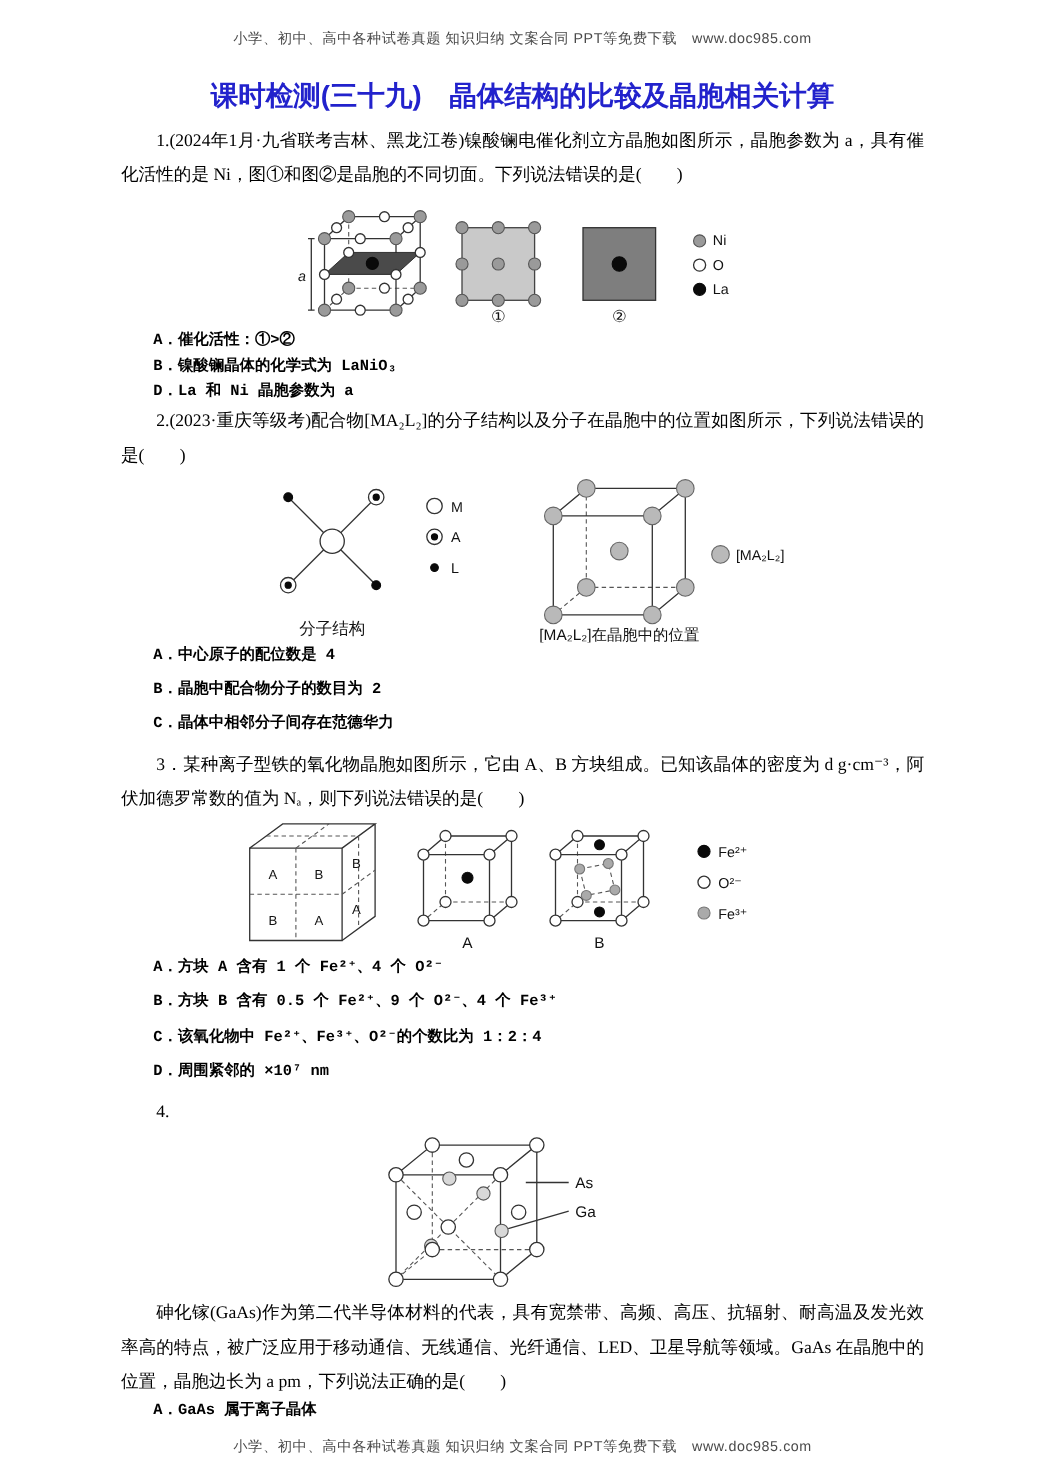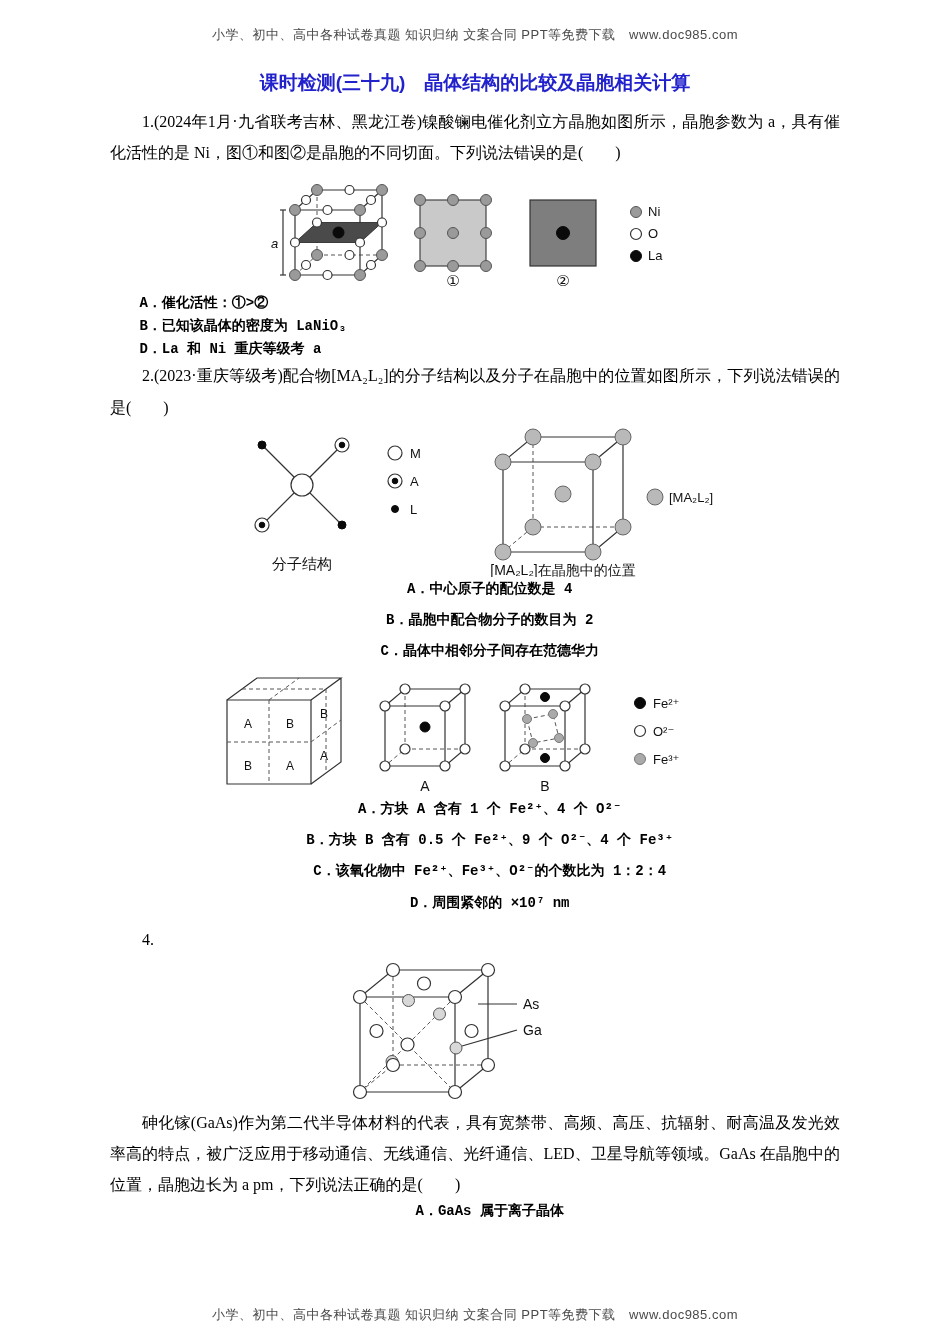--- a/index.html
+++ b/index.html
@@ -11,33 +11,33 @@
     font-family:"Liberation Serif","DejaVu Serif",serif;
     color:#000; font-size:16px;
   }
   .doc-header, .doc-footer {
     text-align:center; font-size:13px; color:#4a4a4a;
     font-family:"Liberation Sans","DejaVu Sans",sans-serif;
     letter-spacing:0.5px;
   }
   .doc-footer { position:absolute; left:0; right:0; bottom:26px; }
   .doc-title {
-    text-align:center; font-weight:bold; font-size:19px;
+    text-align:center; font-weight:bold; font-size:25px;
     margin:26px 0 10px 0; color:#2222cc;
     font-family:"Liberation Sans","DejaVu Sans",sans-serif;
   }
   .stem { margin:0; line-height:1.95; text-indent:2em; text-align:justify; }
   .qnum { margin:0; line-height:1.95; text-indent:2em; }
   .fig { display:flex; justify-content:center; margin:2px 0; }
   .opt {
     margin:0; padding-left:2.1em; font-weight:bold; font-size:14px;
     font-family:Liberation Mono, monospace;
   }
   .opts-tight .opt { line-height:1.62; }
-  .opts-loose .opt { line-height:1.45; margin-bottom:11px;text-align:center; }
+  .opts-loose .opt { line-height:1.45; margin-bottom:11px; }
   svg text { font-family:"Liberation Sans","DejaVu Sans",sans-serif; fill:#111; }
   .atom-white { fill:#ffffff; stroke:#333; stroke-width:1.2; }
   .atom-gray  { fill:#9a9a9a; stroke:#555; stroke-width:1; }
   .atom-lgray { fill:#b9b9b9; stroke:#666; stroke-width:1; }
   .atom-black { fill:#0a0a0a; stroke:#0a0a0a; }
   .edge { stroke:#333; stroke-width:1.2; fill:none; }
   .edge-dash { stroke:#555; stroke-width:1; fill:none; stroke-dasharray:4 3; }
 </style>
 </head>
 <body>
@@ -115,22 +115,22 @@
           <circle class="atom-white" cx="8" cy="64" r="5.5"></circle>
           <text x="20" y="68" font-size="13">O</text>
           <circle class="atom-black" cx="8" cy="86" r="5.5"></circle>
           <text x="20" y="90" font-size="13">La</text>
         </g>
       </svg>
     </div>
 
     <div class="opts-tight">
       <p class="opt">A．催化活性：①&gt;②</p>
-      <p class="opt">B．已知该晶体的密度为 LaNiO₃</p>
-      <p class="opt">D．La 和 Ni 重庆等级考 a</p>
+      <p class="opt">B．镍酸镧晶体的化学式为 LaNiO₃</p>
+      <p class="opt">D．La 和 Ni 晶胞参数为 a</p>
     </div>
   </div>
 
   <div>
     <p class="stem">2.(2023·重庆等级考)配合物[MA₂L₂]的分子结构以及分子在晶胞中的位置如图所示，下列说法错误的是(　　)</p>
 
     <div class="fig">
       <svg width="520" height="152" viewBox="0 0 520 152">
 
         <g transform="translate(25,8)">
@@ -188,20 +188,21 @@
     </div>
 
     <div class="opts-loose">
       <p class="opt">A．中心原子的配位数是 4</p>
       <p class="opt">B．晶胞中配合物分子的数目为 2</p>
       <p class="opt">C．晶体中相邻分子间存在范德华力</p>
     </div>
   </div>
 
   <div>
+    <p class="stem">3．某种离子型铁的氧化物晶胞如图所示，它由 A、B 方块组成。已知该晶体的密度为 d g·cm⁻³，阿伏加德罗常数的值为 Nₐ，则下列说法错误的是(　　)</p>
 
     <div class="fig">
       <svg width="520" height="124" viewBox="0 0 520 124">
 
         <g transform="translate(12,5)">
           <path class="edge" d="M0,22 L84,22 L84,106 L0,106 Z"></path>
           <path class="edge" d="M0,22 L30,0 L114,0 L84,22 M114,0 L114,84 L84,106"></path>
           <path class="edge-dash" d="M42,22 L42,106 M0,64 L84,64 M15,11 L99,11 M42,22 L72,0 M84,64 L114,42 M99,11 L99,95"></path>
           <text x="21" y="50" font-size="12" text-anchor="middle">A</text>
           <text x="63" y="50" font-size="12" text-anchor="middle">B</text>

